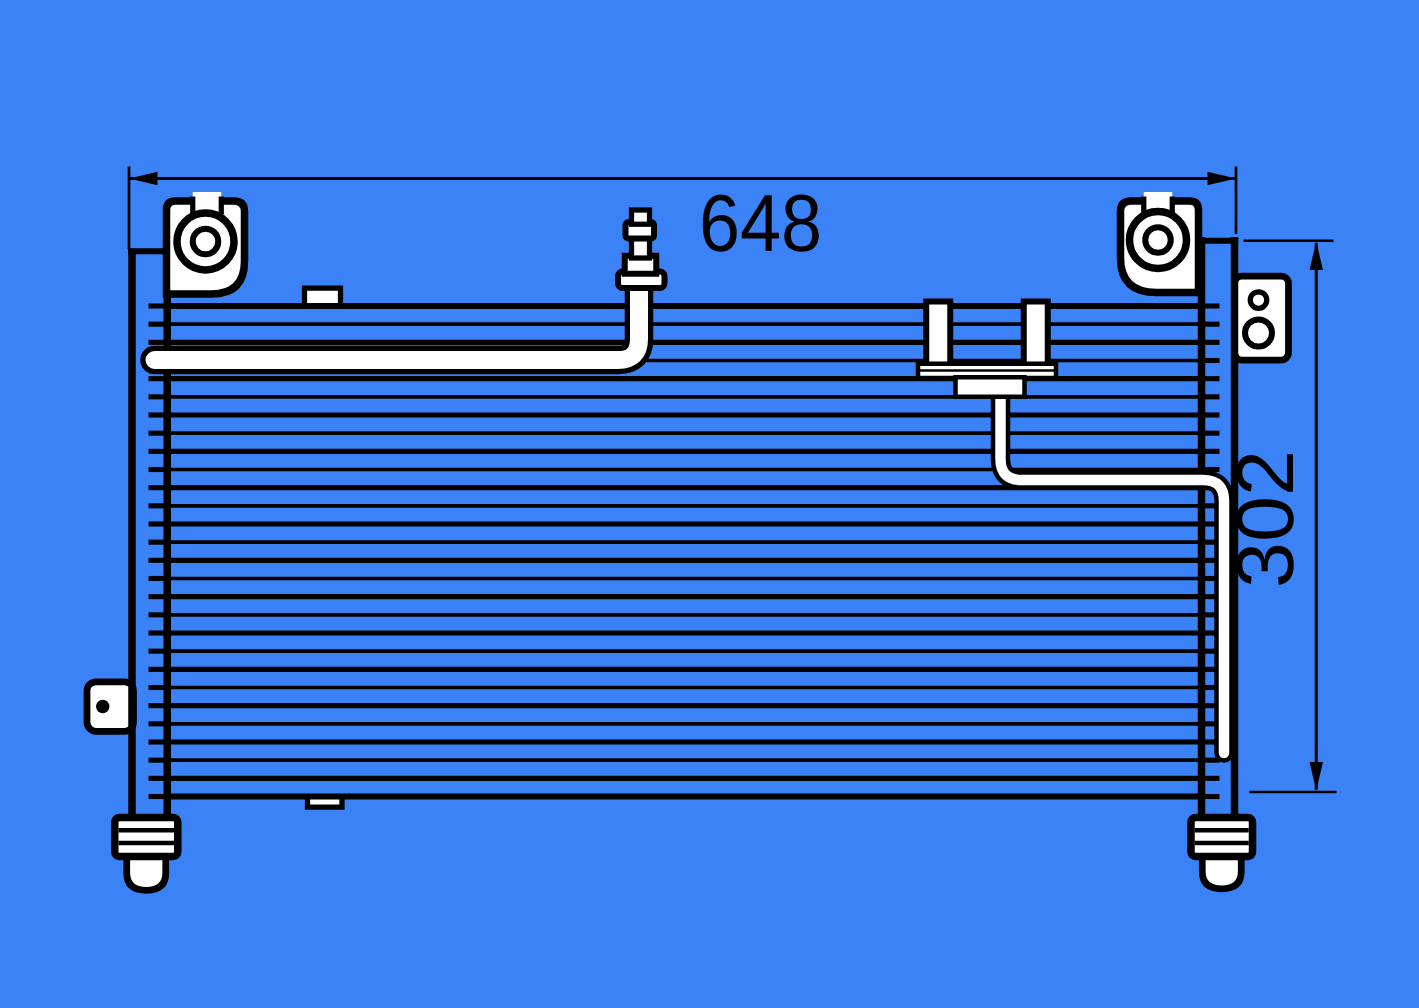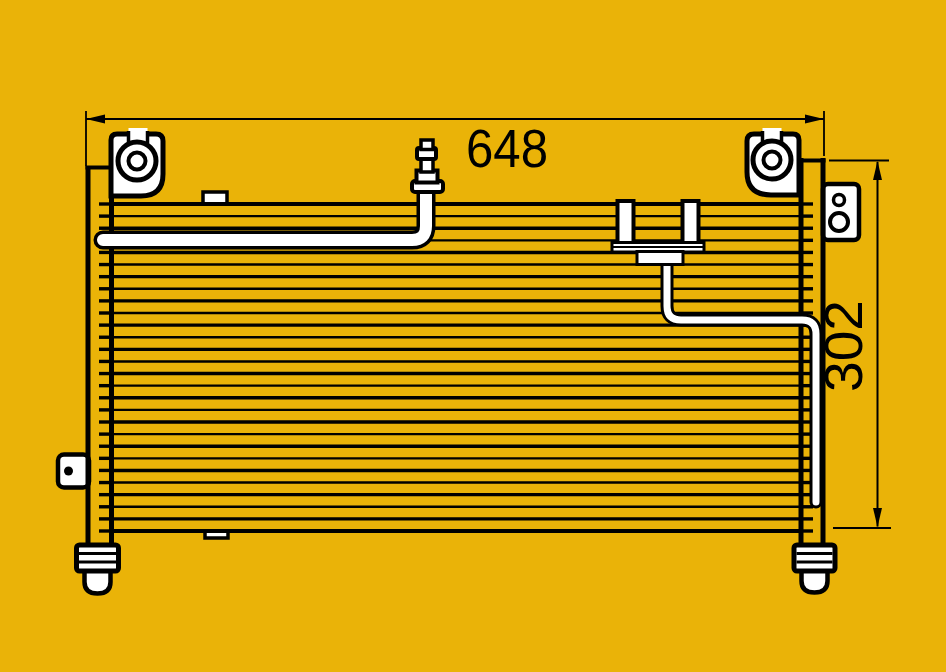--- a/index.html
+++ b/index.html
@@ -1,16 +1,16 @@
 <!DOCTYPE html>
 <html><head>
 <meta charset="utf-8">
 <style>
   html,body{margin:0;padding:0;background:#ffffff;}
-  .stage{position:relative;width:946px;height:672px;background:#eab308;overflow:hidden;
+  .stage{position:relative;width:946px;height:672px;background:#3b82f6;overflow:hidden;
          font-family:"Liberation Sans",sans-serif;}
   svg{position:absolute;left:0;top:0;}
   text{fill:#000;}
 </style>
 </head>
 <body>
 
 <div class="stage">
 <svg width="946" height="672" viewBox="0 0 946 672">
 

